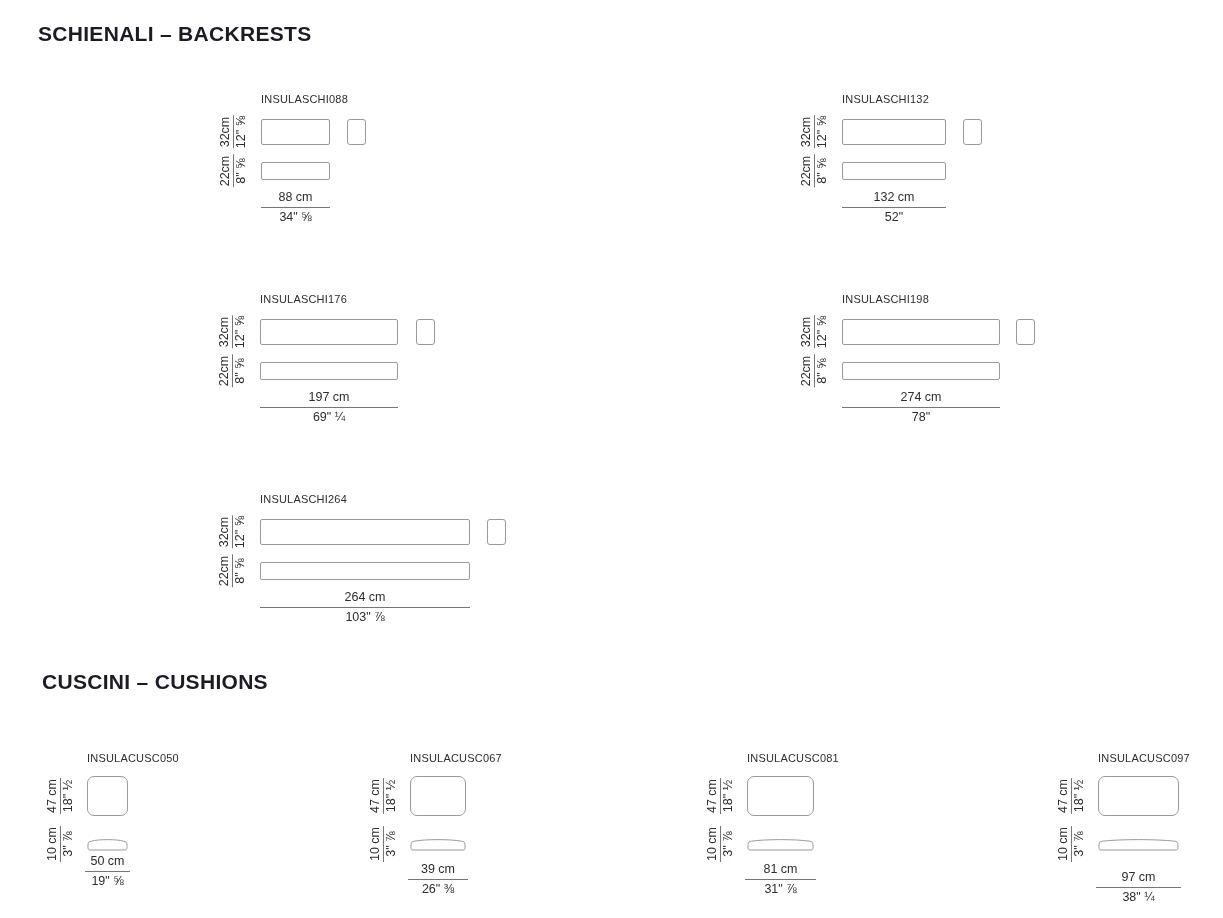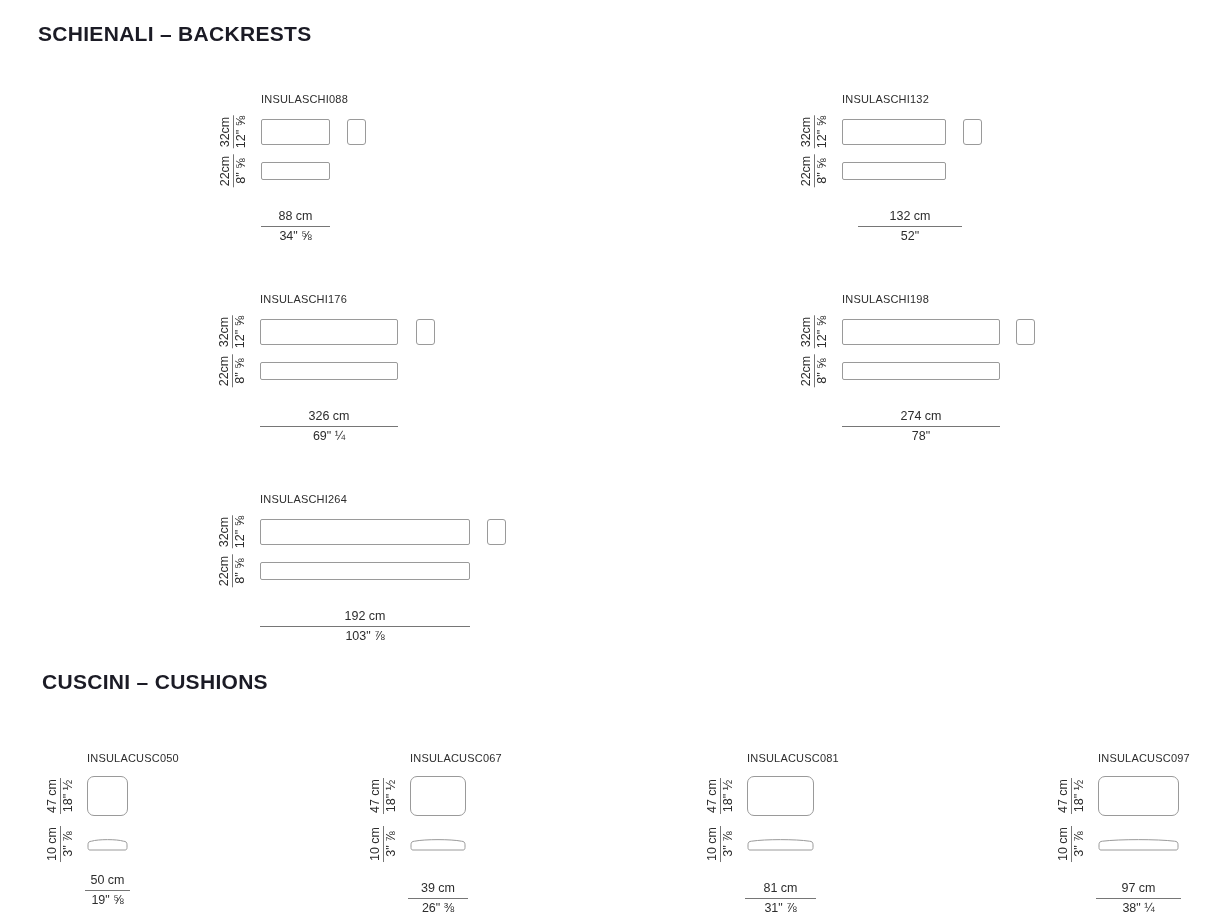--- a/index.html
+++ b/index.html
@@ -61,21 +61,21 @@
     padding-top: 1px;
   }
   .hdim {
     position: absolute;
     font-size: 12.5px; line-height: 14px;
     color: #2d2d2d;
   }
   .hdim .dcm {
     display: block; width: max-content;
     margin-left: 50%; transform: translateX(-50%);
-    padding-bottom: 3px; white-space: nowrap; margin-top: 19px;
+    padding-bottom: 3px; white-space: nowrap;
   }
   .hdim .dline {
     display: block; height: 0; width: 100%;
     border-top: 1px solid #767676;
   }
   .hdim .din {
     display: block; width: max-content;
     margin-left: 50%; transform: translateX(-50%);
     padding-top: 2px; white-space: nowrap;
   }
@@ -111,42 +111,42 @@
     <span class="dcm">32cm</span>
     <span class="din">12" ⅝</span>
   </div>
   <div class="rect front" style="width:104px"></div>
   <div class="rect sideview" style="left:121px"></div>
   <div class="vdim" style="left:-51px; top:65px">
     <span class="dcm">22cm</span>
     <span class="din">8" ⅝</span>
   </div>
   <div class="rect topview" style="width:104px"></div>
-  <div class="hdim" style="left:16px; top:97px; width:104px">
+  <div class="hdim" style="left:0; top:97px; width:104px">
     <span class="dcm">132 cm</span>
     <span class="dline"></span>
     <span class="din">52"</span>
   </div>
 </div>
 
 <div class="item" style="left:260px; top:293px">
   <div class="code">INSULASCHI176</div>
   <div class="vdim" style="left:-51px; top:26px">
     <span class="dcm">32cm</span>
     <span class="din">12" ⅝</span>
   </div>
   <div class="rect front" style="width:138px"></div>
   <div class="rect sideview" style="left:156px"></div>
   <div class="vdim" style="left:-51px; top:65px">
     <span class="dcm">22cm</span>
     <span class="din">8" ⅝</span>
   </div>
   <div class="rect topview" style="width:138px"></div>
   <div class="hdim" style="left:0; top:97px; width:138px">
-    <span class="dcm">326 cm</span>
+    <span class="dcm">197 cm</span>
     <span class="dline"></span>
     <span class="din">69" ¼</span>
   </div>
 </div>
 
 <div class="item" style="left:842px; top:293px">
   <div class="code">INSULASCHI198</div>
   <div class="vdim" style="left:-51px; top:26px">
     <span class="dcm">32cm</span>
     <span class="din">12" ⅝</span>
@@ -172,21 +172,21 @@
     <span class="din">12" ⅝</span>
   </div>
   <div class="rect front" style="width:210px"></div>
   <div class="rect sideview" style="left:227px"></div>
   <div class="vdim" style="left:-51px; top:65px">
     <span class="dcm">22cm</span>
     <span class="din">8" ⅝</span>
   </div>
   <div class="rect topview" style="width:210px"></div>
   <div class="hdim" style="left:0; top:97px; width:210px">
-    <span class="dcm">192 cm</span>
+    <span class="dcm">264 cm</span>
     <span class="dline"></span>
     <span class="din">103" ⅞</span>
   </div>
 </div>
 
 <div class="section-title" style="left:42px; top:670px">CUSCINI – CUSHIONS</div>
 
 <div class="item cushion" style="left:87px; top:752px">
   <div class="code">INSULACUSC050</div>
   <div class="vdim" style="left:-51px; top:31px">
@@ -257,18 +257,18 @@
     <span class="din">18" ½</span>
   </div>
   <div class="pillow" style="width:81px"></div>
   <div class="vdim" style="left:-51px; top:79px">
     <span class="dcm">10 cm</span>
     <span class="din">3" ⅞</span>
   </div>
   <svg class="lens" width="81" height="13" viewBox="0 0 81 13">
     <path d="M 3,12 C 1.6,12 1,11.2 1,9.4 L 1,6.8 C 1,4.4 2,3.3 4.6,3.2 C 21,1.1 60,1.1 76.4,3.2 C 79,3.3 80,4.4 80,6.8 L 80,9.4 C 80,11.2 79.4,12 78,12 Z" fill="#ffffff" stroke="#9a9a9a" stroke-width="1"></path>
   </svg>
-  <div class="hdim" style="left:-2px; top:110px; width:85px">
+  <div class="hdim" style="left:-2px; top:118px; width:85px">
     <span class="dcm">97 cm</span>
     <span class="dline"></span>
     <span class="din">38" ¼</span>
   </div>
 </div>
 
 </body></html>

